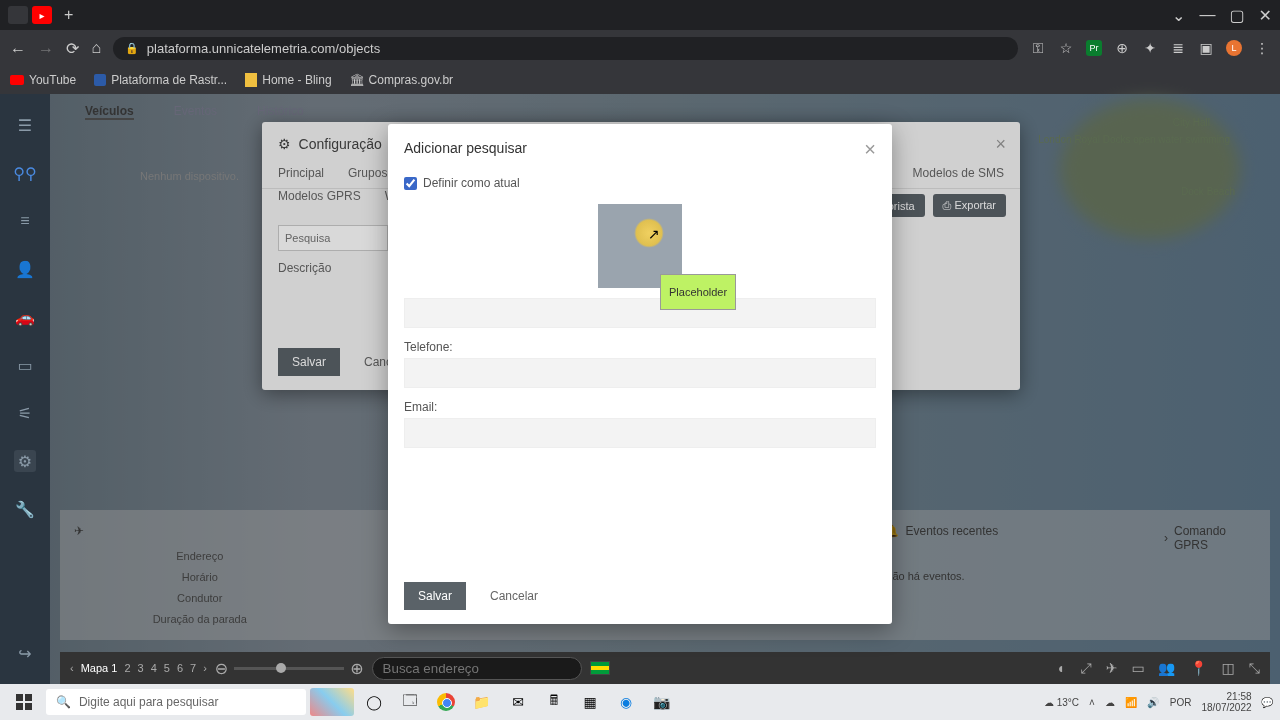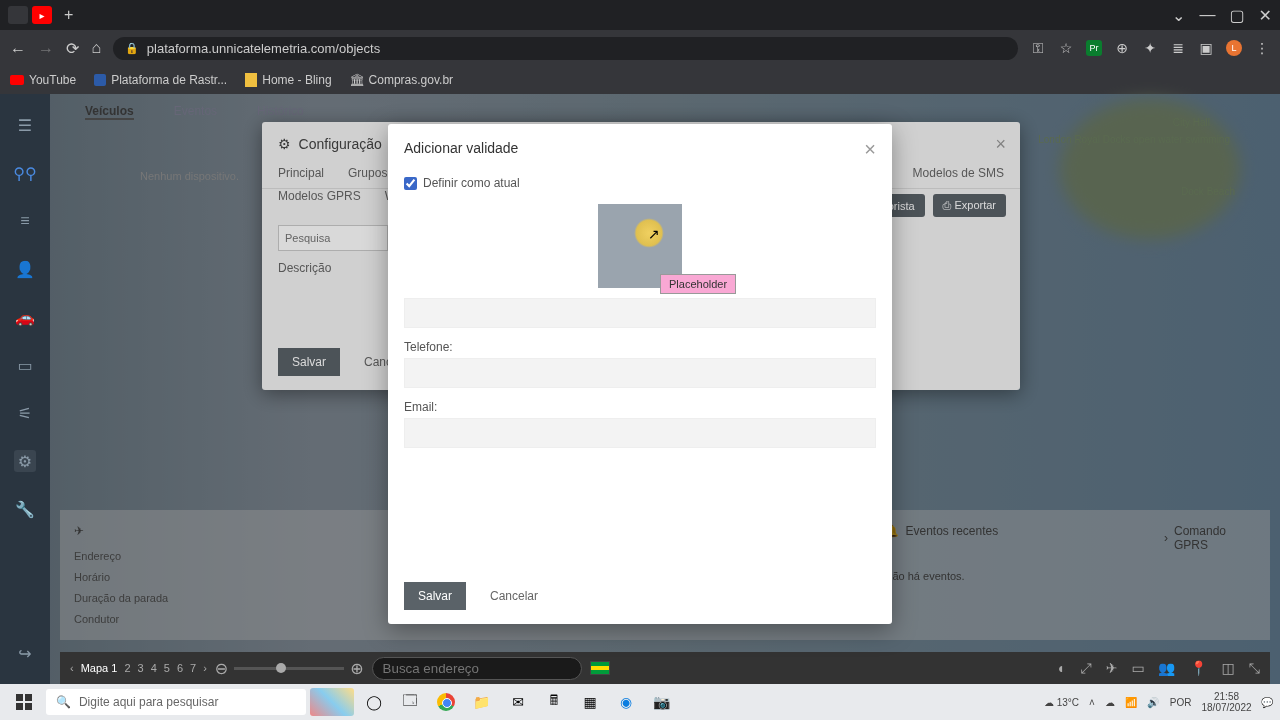--- a/index.html
+++ b/index.html
@@ -54,51 +54,51 @@
 
 .modal-front { position:absolute; left:388px; top:124px; width:504px; height:500px; background:#fff; border-radius:3px; box-shadow:0 6px 24px rgba(0,0,0,.35); z-index:10; }
 .mf-header { padding:16px; font-size:14px; color:#333; position:relative; }
 .mf-close { position:absolute; right:16px; top:14px; color:#999; cursor:pointer; font-size:20px; }
 .mf-body { padding:0 16px; font-size:12px; color:#555; }
 .mf-check { display:flex; align-items:center; gap:6px; margin:4px 0 14px; }
 .mf-check input { accent-color:#3a68c8; }
 .img-placeholder { width:84px; height:84px; background:#9aa4ae; margin:0 auto 10px; position:relative; cursor:pointer; }
 .img-cursor { position:absolute; left:36px; top:14px; width:30px; height:30px; background:radial-gradient(circle,#f0d060 0%,#e0c050 60%,#9aa4ae 70%); border-radius:50%; }
 .img-cursor::after { content:"↖"; position:absolute; left:14px; top:8px; color:#000; font-size:14px; transform:scaleX(-1); }
-.tooltip { position:absolute; left:62px; top:70px; background:#f9a8d4; border:1px solid #999; padding:3px 8px; font-size:11px; color:#333; }
+.tooltip { position:absolute; left:62px; top:70px; background:#bef264; border:1px solid #999; padding:11px 8px; font-size:11px; color:#333; }
 .fld { margin-bottom:12px; }
 .fld label { display:block; font-size:12px; color:#555; margin-bottom:4px; }
 .fld input { width:100%; padding:7px; border:1px solid #ccc; font-size:12px; }
 .fld-row { display:flex; gap:20px; }
 .fld-row .fld { flex:1; }
 .mf-footer { position:absolute; bottom:14px; left:16px; display:flex; gap:10px; }
 
 
 .bottom-panel { position:absolute; left:60px; top:510px; width:1210px; height:130px; background:rgba(240,242,244,0.5); filter:brightness(0.6); display:flex; }
 .bp-col { flex:1; padding:14px; font-size:11px; color:#555; }
 .bp-title { display:flex; align-items:center; gap:6px; margin-bottom:8px; font-size:12px; }
-.bp-list { font-size:11px; color:#666; line-height:1.9; }
+.bp-list { font-size:11px; color:#666; line-height:1.9;text-align:center; }
 
 
 .map-footer { position:absolute; bottom:36px; left:60px; width:1210px; height:32px; background:#333; display:flex; align-items:center; padding:0 10px; gap:8px; color:#aaa; font-size:11px; }
 .mf-pages { display:flex; gap:7px; align-items:center; }
 .mf-search { flex:0 0 210px; background:#1a1a1a; border:1px solid #555; border-radius:12px; padding:3px 10px; color:#888; }
 .mf-zoom { display:flex; align-items:center; gap:6px; }
 .mf-slider { width:110px; height:3px; background:#555; position:relative; }
 .mf-slider::after { content:""; position:absolute; left:42px; top:-4px; width:10px; height:10px; background:#aaa; border-radius:50%; }
 .mf-right-icons { margin-left:auto; display:flex; gap:14px; font-size:14px; }
 .flag { width:20px; height:14px; background:linear-gradient(#009b3a 33%,#ffdf00 33% 66%,#009b3a 66%); border:1px solid #444; }
 
 
 .taskbar { position:absolute; bottom:0; left:0; width:1280px; height:36px; background:#e8eaed; display:flex; align-items:center; padding:0 6px; gap:4px; }
 .win-start { width:36px; height:30px; display:flex; align-items:center; justify-content:center; }
 .win-search { flex:0 0 260px; background:#fff; border-radius:3px; padding:6px 10px; display:flex; align-items:center; gap:8px; font-size:12px; color:#666; }
 .tb-icon { width:32px; height:30px; display:flex; align-items:center; justify-content:center; font-size:14px; cursor:pointer; }
 .tb-right { margin-left:auto; display:flex; align-items:center; gap:10px; font-size:10px; color:#444; }
-.tb-time { text-align:center; line-height:1.1; }
+.tb-time { text-align:right; line-height:1.1; }
 .mini-img { width:44px; height:28px; background:linear-gradient(45deg,#e88,#8ce,#fd8); border-radius:3px; }
 .chrome-circ { width:18px; height:18px; border-radius:50%; background:conic-gradient(#ea4335 0 120deg,#34a853 120deg 240deg,#fbbc04 240deg 360deg); position:relative; }
 .chrome-circ::after { content:""; position:absolute; left:5px; top:5px; width:8px; height:8px; background:#4285f4; border-radius:50%; border:1px solid #fff; }
 
 .no-dev { position:absolute; left:140px; top:170px; font-size:11px; color:#777; }
 .map-label { position:absolute; font-size:10px; color:#5a6a50; }
 </style>
 </head>
 <body>
 
@@ -204,21 +204,21 @@
     <div style="font-size:12px;color:#666">Descrição</div>
   </div>
   <div class="cfg-btns">
     <button class="btn-save">Salvar</button>
     <button class="btn-cancel">Cancelar</button>
   </div>
 </div>
 
 <div class="modal-front">
   <div class="mf-header">
-    <span>Adicionar validade</span>
+    <span>Adicionar pesquisar</span>
     <span class="mf-close">×</span>
   </div>
   <div class="mf-body">
     <label class="mf-check">
       <input type="checkbox" checked="" style="">
       <span>Definir como atual</span>
     </label>
     <div class="img-placeholder">
       <div class="img-cursor"></div>
       <div class="tooltip">Placeholder</div>
@@ -242,22 +242,22 @@
 </div>
 
 <div class="bottom-panel">
   <div class="bp-col">
     <div class="bp-title">
         <span>✈</span>
       </div>
     <div class="bp-list">
       <div>Endereço</div>
       <div>Horário</div>
+      <div>Condutor</div>
       <div>Duração da parada</div>
-      <div>Condutor</div>
     </div>
   </div>
   <div class="bp-col" style="flex:2"></div>
   <div class="bp-col">
     <div class="bp-title">
         <span>🔔</span>
         <span>Eventos recentes</span>
       </div>
     <div style="margin-top:32px">Não há eventos.</div>
   </div>

